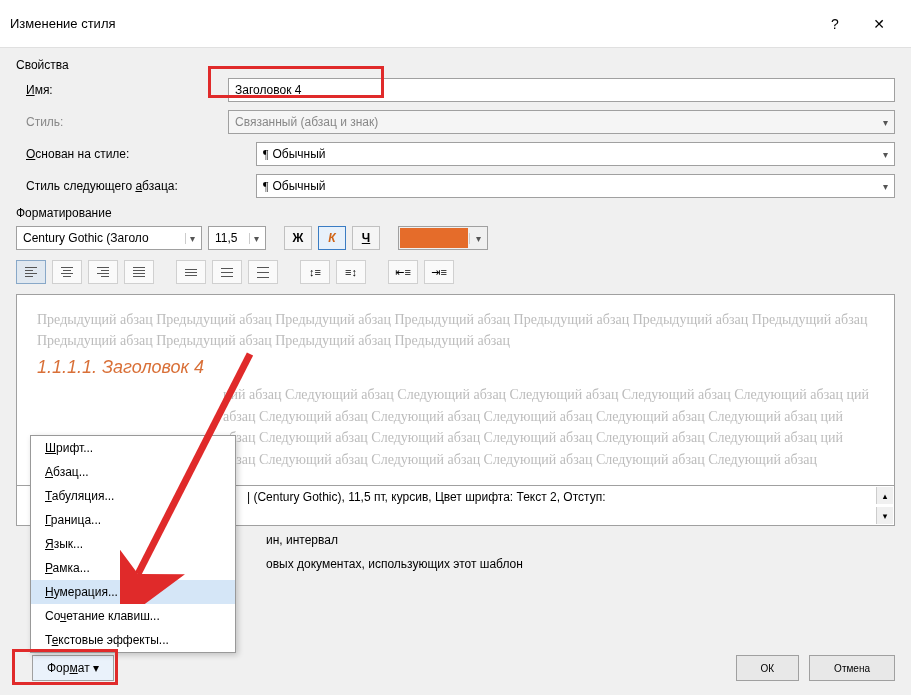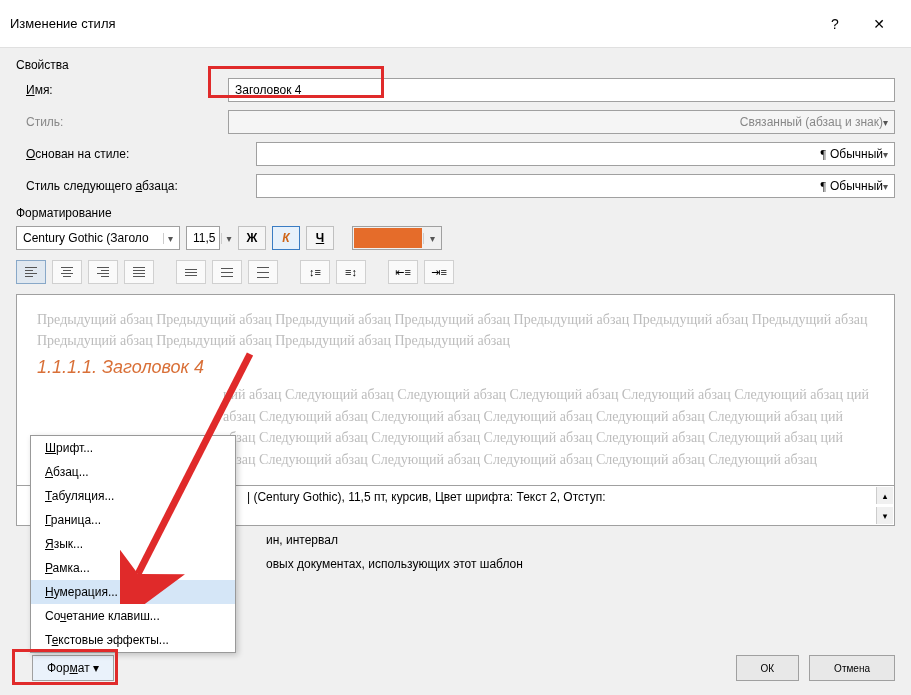--- a/index.html
+++ b/index.html
@@ -12,21 +12,21 @@
 .content { padding: 10px 16px; }
 
 .section-label { font-size: 12px; margin-bottom: 6px; }
 
 .row { display: flex; align-items: center; margin-bottom: 8px; }
 .row .lbl { width: 200px; font-size: 12px; padding-left: 10px; }
 .row .ctrl { flex: 1; padding-left: 12px; }
 .u { text-decoration: underline; }
 
 input.text-input { width: 100%; height: 24px; border: 1px solid #a0a0a0; padding: 0 6px; font-size: 12px; background: #fff; }
-.sel { width: 100%; height: 24px; border: 1px solid #a0a0a0; background: #fff; display: flex; align-items: center; padding: 0 6px; justify-content: flex-end; }
+.sel { width: 100%; height: 24px; border: 1px solid #a0a0a0; background: #fff; display: flex; align-items: center; padding: 0 6px; justify-content: space-between; }
 .sel .arrow { font-size: 10px; color: #555; }
 .sel.disabled { background: #f5f5f5; color: #888; }
 .pilcrow { font-family: serif; margin-right: 4px; }
 
 .fmt-row { display: flex; align-items: center; gap: 6px; margin-bottom: 10px; }
 .combo { height: 24px; border: 1px solid #a0a0a0; background: #fff; display: flex; align-items: center; padding: 0 6px; justify-content: space-between; gap: 6px; }
 .combo .arrow { font-size: 10px; color: #555; border-left: 1px solid #ccc; padding-left: 4px; }
 .btn-sq { width: 28px; height: 24px; border: 1px solid #c0c0c0; background: #f5f5f5; display: flex; align-items: center; justify-content: center; font-weight: bold; cursor: default; }
 .btn-sq.italic { font-style: italic; color: #d0661a; border-color: #3a7cc3; background: #e7f1fb; }
 .color-btn { height: 24px; display: flex; align-items: center; border: 1px solid #a0a0a0; }
@@ -117,25 +117,25 @@
       <div class="sel">
         <span><span class="pilcrow">¶</span><span>Обычный</span></span>
         <span class="arrow">▾</span>
       </div>
     </div>
   </div>
 
   <div class="section-label" style="margin-top:6px">Форматирование</div>
 
   <div class="fmt-row">
-    <div class="combo" style="width:164px">
+    <div class="combo" style="width:186px">
       <span style="white-space:nowrap;overflow:hidden">Century Gothic (Заголо</span>
         <span class="arrow">▾</span>
     </div>
-    <div class="combo" style="width:34px">
+    <div class="combo" style="width:58px">
       <span>11,5</span>
         <span class="arrow">▾</span>
     </div>
     <div style="width:6px"></div>
     <div class="btn-sq">Ж</div>
     <div class="btn-sq italic">К</div>
     <div class="btn-sq" style="text-decoration:underline">Ч</div>
     <div style="width:6px"></div>
     <div class="color-btn">
       <div class="color-swatch"></div>

